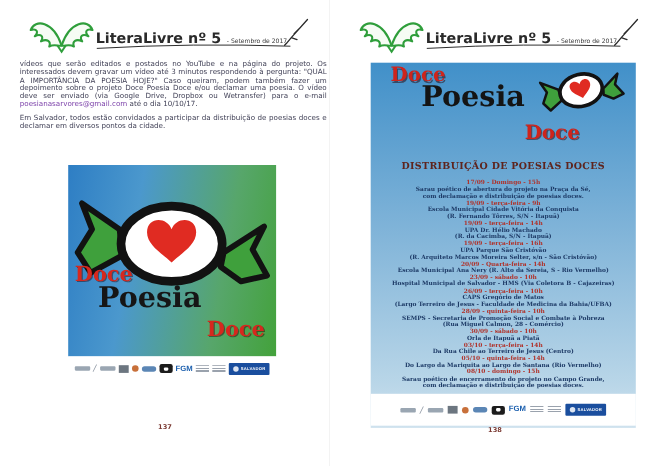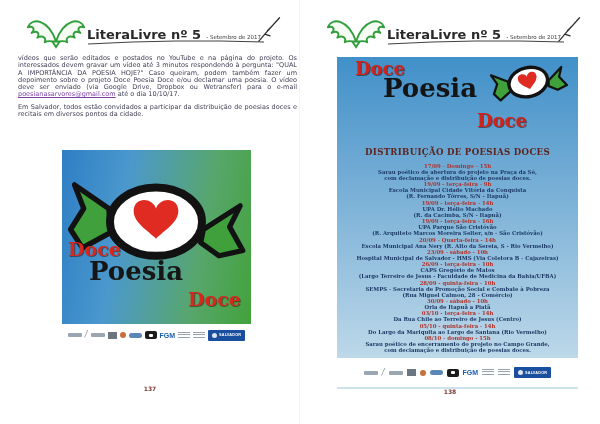--- a/index.html
+++ b/index.html
@@ -16,21 +16,21 @@
              color:#2a2a2a;white-space:nowrap;}
   .hdr-title .t1{font-weight:bold;font-size:13px;}
   .hdr-title .t2{font-size:5.5px;color:#3a3a3a;}
   .hdr-line{position:absolute;left:86px;top:37px;width:182px;height:10px;}
   .hdr-quill{position:absolute;left:256px;top:16px;width:28px;height:26px;}
 
   
   .article{position:absolute;left:18px;top:55px;width:279px;color:#3f3f55;
            font-size:6.5px;line-height:7.3px;text-align:justify;}
   .article p{margin:0 0 5px 0;}
-  .email{color:#7a3fa8;text-decoration:underline;cursor:pointer;}
+  .email{color:#7a3fa8;cursor:pointer;}
 
   
   .left-art{position:absolute;left:62px;top:150px;width:189px;height:196px;}
   .art-grad{position:absolute;left:0;top:0;width:189px;height:174px;
             background:linear-gradient(100deg,#2e7ec4 0%,#4b98cd 32%,#57a66b 72%,#43a23b 100%);}
   .art-candy{position:absolute;left:2px;top:16px;width:184px;height:106px;}
   .art-word{font-family:"DejaVu Serif",serif;font-weight:bold;position:absolute;white-space:nowrap;}
   .art-doce1{left:6px;top:88px;font-size:19px;color:#d6281e;text-shadow:1px 1px 0 rgba(40,0,0,.45);}
   .art-poesia{left:27px;top:106px;font-size:26px;color:#161616;}
   .art-doce2{left:126px;top:138px;font-size:19px;color:#d6281e;text-shadow:1px 1px 0 rgba(40,0,0,.45);}
@@ -114,21 +114,21 @@
     </div>
     <svg class="hdr-line" viewBox="0 0 182 10">
       <path d="M2,7 Q90,2 178,5" fill="none" stroke="#2a2a2a" stroke-width="0.9"></path>
     </svg>
     <svg class="hdr-quill" viewBox="0 0 30 30">
         <use href="#quill"></use>
       </svg>
 
     <div class="article">
       <p><span>vídeos que serão editados e postados no YouTube e na página do projeto. Os interessados devem gravar um vídeo até 3 minutos respondendo à pergunta: "QUAL A IMPORTÂNCIA DA POESIA HOJE?" Caso queiram, podem também fazer um depoimento sobre o projeto Doce Poesia Doce e/ou declamar uma poesia. O vídeo deve ser enviado (via Google Drive, Dropbox ou Wetransfer) para o e-mail </span><a class="email">poesianasarvores@gmail.com</a><span> até o dia 10/10/17.</span></p>
-      <p>Em Salvador, todos estão convidados a participar da distribuição de poesias doces e recitais em diversos pontos da cidade.</p>
+      <p>Em Salvador, todos estão convidados a participar da distribuição de poesias doces e declamar em diversos pontos da cidade.</p>
     </div>
 
     <div class="left-art">
       <div class="art-grad">
         <svg class="art-candy" viewBox="0 0 140 80">
             <use href="#candy"></use>
           </svg>
         <div class="art-word art-doce1">Doce</div>
         <div class="art-word art-poesia">Poesia</div>
         <div class="art-word art-doce2">Doce</div>

